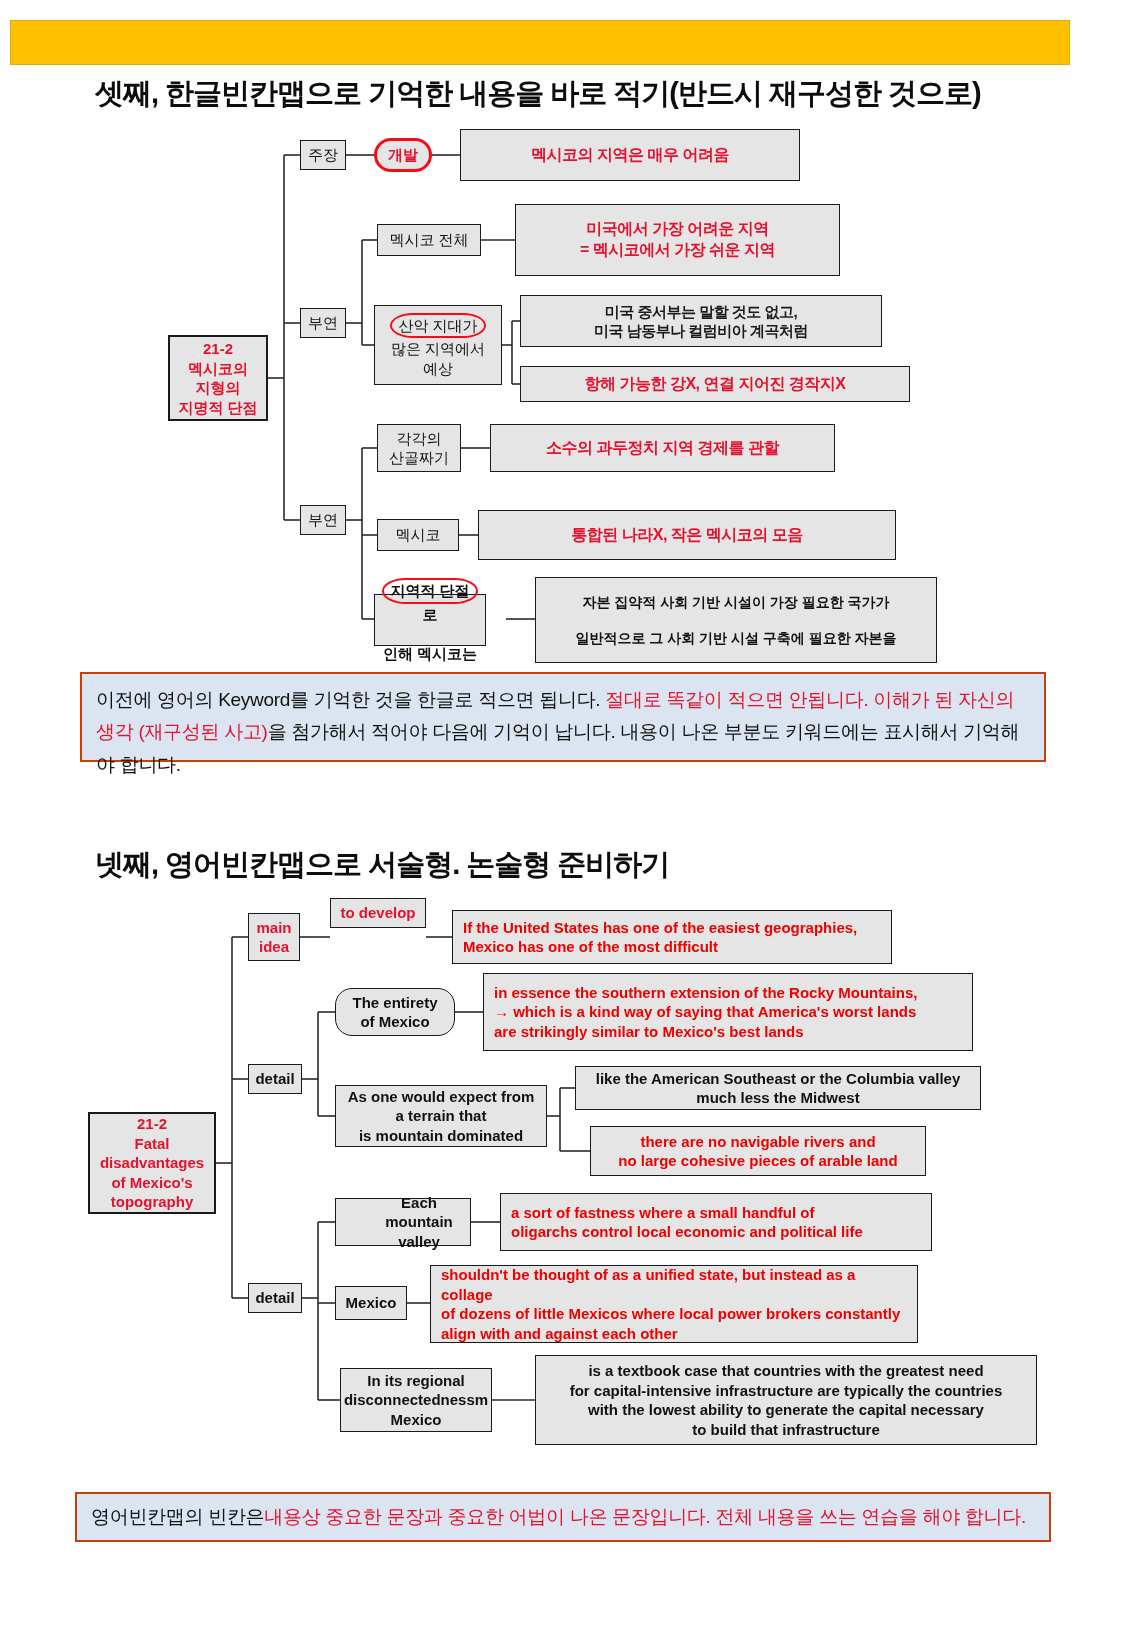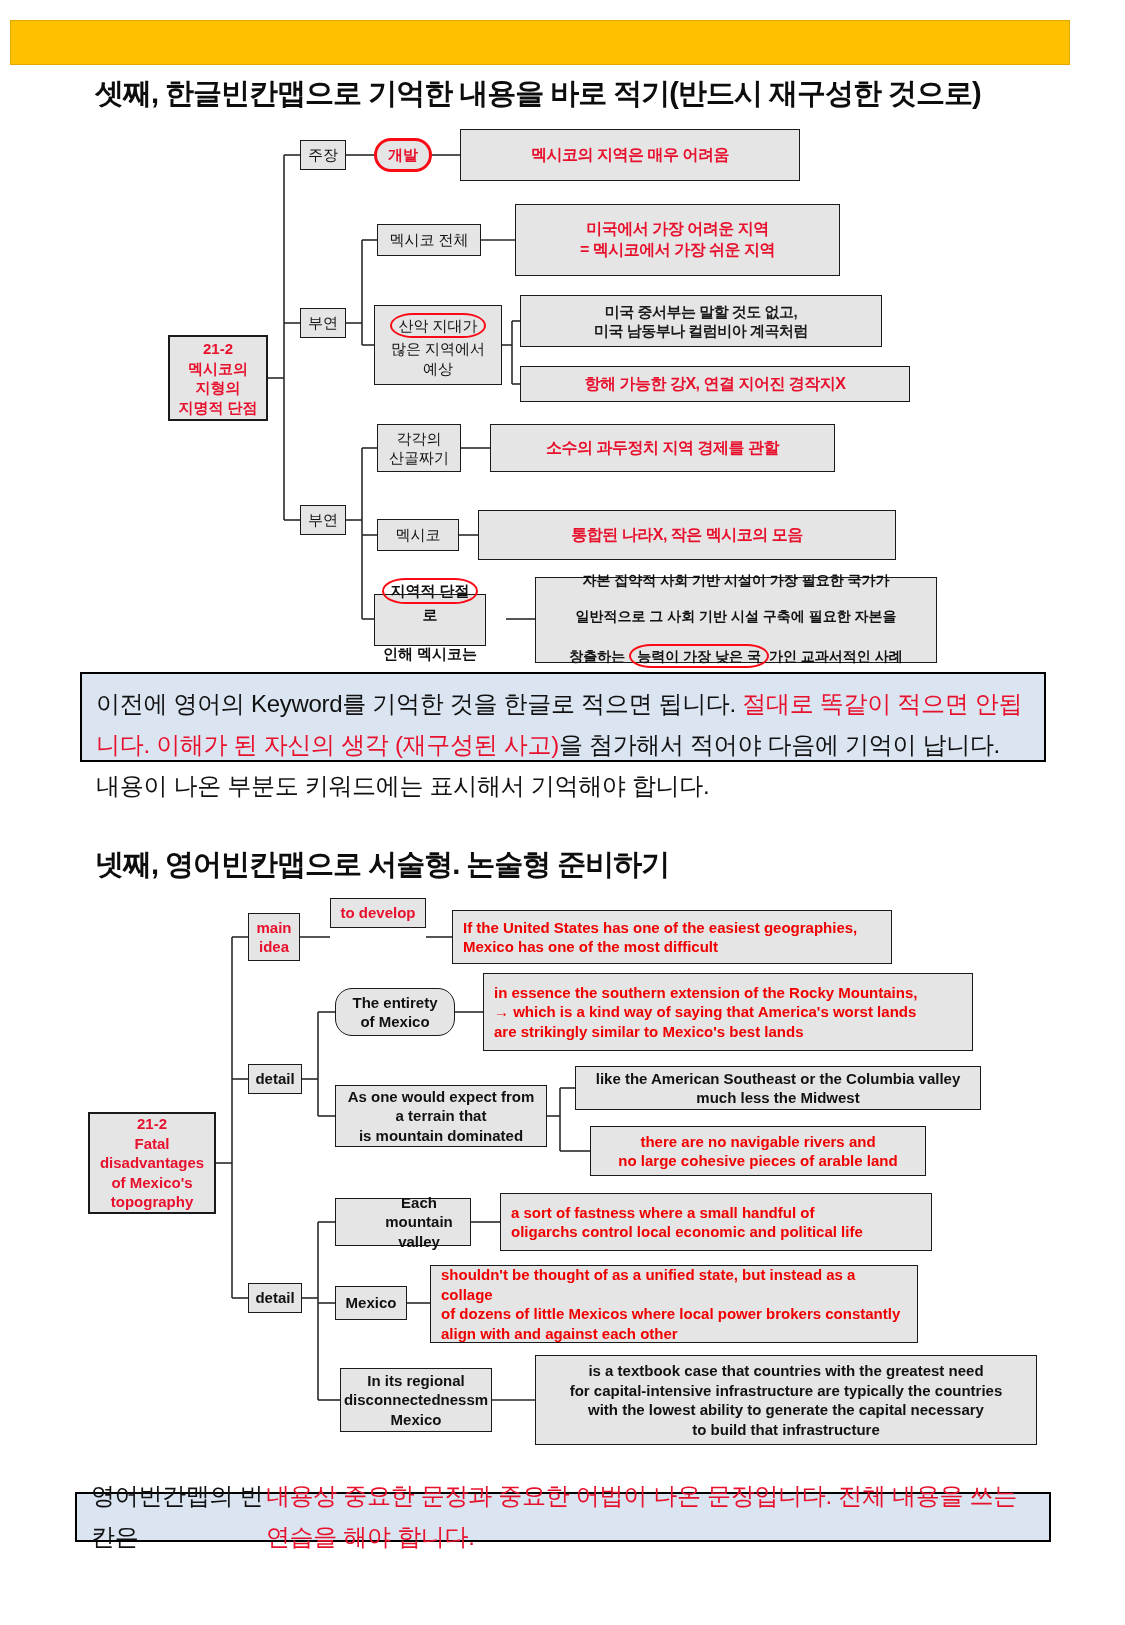--- a/index.html
+++ b/index.html
@@ -33,22 +33,22 @@
   .keyword-oval {
     border:3px solid #fa0a14; border-radius:20px;
     color:#e8112d; font-weight:700;
   }
   .circle-annot {
     display:inline-block; border:2.6px solid #fa0a14; border-radius:40px / 22px;
     padding:1px 6px; margin:1px 0;
   }
 
   .note {
-    background:#dbe5f1; border:2px solid #000000;
-    font-size:24px; line-height:1.7; padding:10px 14px; letter-spacing:-0.3px;
+    background:#dbe5f1; border:2px solid #c2410c;
+    font-size:19px; line-height:1.7; padding:10px 14px; letter-spacing:-0.3px;
   }
   .note-flex { display:flex; align-items:center; }
   .note .red { color:#e8112d; }
 </style>
 </head>
 <body>
 
 <svg class="connectors" width="1125" height="1625">
   <g stroke="#2a2a2a" stroke-width="1.6" fill="none">
 
@@ -144,21 +144,20 @@
 <div class="abs node bold" style="left:374px;top:594px;width:112px;height:52px;">
   <div>
     <div><span class="circle-annot">지역적 단절</span><span>로</span></div>
     <div>인해 멕시코는</div>
   </div>
 </div>
 <div class="abs node bold" style="left:535px;top:577px;width:402px;height:86px;font-size:14px;">
   <div>
     <div>자본 집약적 사회 기반 시설이 가장 필요한 국가가</div>
     <div>일반적으로 그 사회 기반 시설 구축에 필요한 자본을</div>
-    <div><span>창출하는 </span><span class="circle-annot">능력이 가장 낮은 국</span><span>가인 교과서적인 사례</span></div>
   </div>
 </div>
 
 <div class="abs note" style="left:80px;top:672px;width:966px;height:90px;">
   <span>이전에 영어의 Keyword를 기억한 것을 한글로 적으면 됩니다. </span><span class="red">절대로 똑같이 적으면 안됩니다. 이해가 된 자신의 생각 (재구성된 사고)</span><span>을 첨가해서 적어야 다음에 기억이 납니다.  내용이 나온 부분도 키워드에는 표시해서 기억해야 합니다.</span>
 </div>
 
 <div class="abs sec-title" style="left:95px;top:845px;">넷째, 영어빈칸맵으로 서술형. 논술형 준비하기</div>
 
 <div class="abs node root-node" style="left:88px;top:1112px;width:128px;height:102px;">21-2
@@ -200,16 +199,16 @@
 align with and against each other</div>
 
 <div class="abs node eng-black" style="left:340px;top:1336px;width:152px;height:64px;margin-top:32px;">In its regional
 disconnectednessm
 Mexico</div>
 <div class="abs node eng-black" style="left:535px;top:1355px;width:502px;height:90px;">is a textbook case that countries with the greatest need
 for capital-intensive infrastructure are typically the countries
 with the lowest ability to generate the capital necessary
 to build that infrastructure</div>
 
-<div class="abs note note-flex" style="left:75px;top:1492px;width:976px;height:50px;justify-content:space-between;">
+<div class="abs note note-flex" style="left:75px;top:1492px;width:976px;height:50px;">
   <span>영어빈칸맵의 빈칸은 </span>
     <span class="red">내용상 중요한 문장과 중요한 어법이 나온 문장입니다. 전체 내용을 쓰는 연습을 해야 합니다.</span>
 </div>
 
 </body></html>

